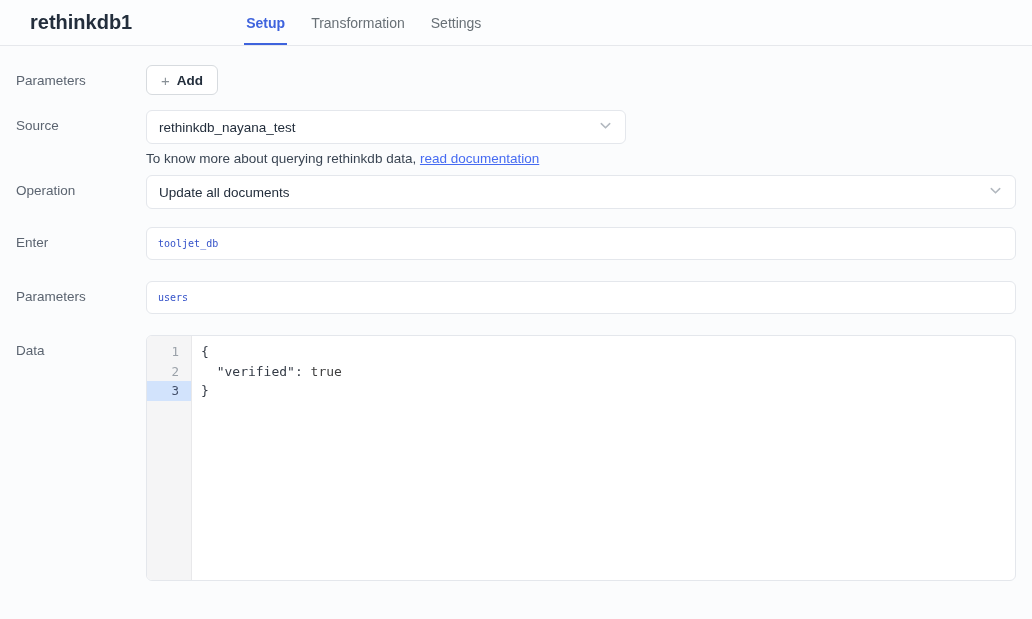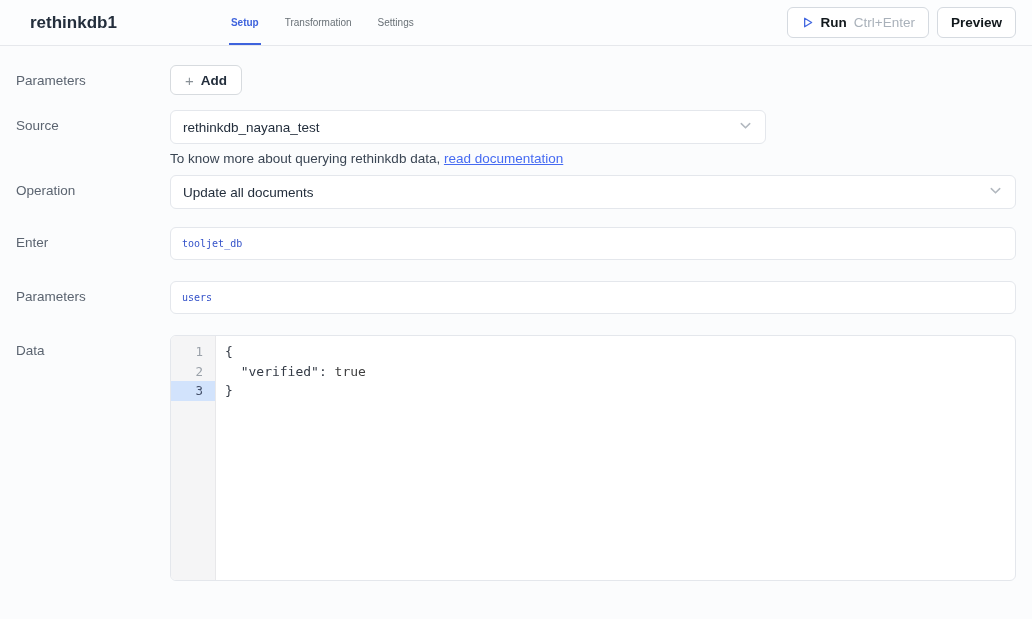--- a/index.html
+++ b/index.html
@@ -13,32 +13,32 @@
   
   .header {
     height: 46px;
     background: #fcfdfe;
     border-bottom: 1px solid #e6e8ec;
     display: flex;
     align-items: stretch;
     padding: 0 16px 0 30px;
   }
   .query-title {
-    font-size: 17px;
+    font-size: 20px;
     font-weight: 700;
     color: #232e3c;
     align-self: center;
     margin-right: 112px;
     white-space: nowrap;
   }
   .tabs { display: flex; gap: 22px; }
   .tab {
     display: flex;
     align-items: center;
-    font-size: 10px;
+    font-size: 14px;
     color: #687076;
     border-bottom: 2px solid transparent;
     padding: 2px 2px 0 2px;
     cursor: pointer;
   }
   .tab.active {
     color: #3e63dd;
     font-weight: 600;
     border-bottom-color: #3e63dd;
   }
@@ -61,21 +61,21 @@
     font-weight: 600;
     color: #11181c;
     cursor: pointer;
     white-space: nowrap;
   }
   .btn .shortcut { color: #a9b1ba; font-weight: 400; }
   .btn svg { display: block; }
 
   
   .main { padding: 19px 16px 0 16px; }
-  .row { display: flex; gap: 24px; }
+  .row { display: flex; }
   .row-label {
     width: 130px;
     flex: 0 0 130px;
     font-size: 13.5px;
     color: #5b6470;
     padding-top: 8px;
   }
   .row-content { flex: 1; min-width: 0; }
 
   .add-btn {
@@ -100,21 +100,21 @@
     border-radius: 6px;
     height: 34px;
     display: flex;
     align-items: center;
     justify-content: space-between;
     padding: 0 12px;
     font-size: 13.5px;
     color: #232e3c;
     cursor: pointer;
   }
-  .select.narrow { width: 596px; }
+  .select.narrow { width: 480px; }
 
   .helper {
     margin-top: 7px;
     font-size: 13.5px;
     color: #3a4553;
   }
   .helper a { color: #466bf2; text-decoration: underline; cursor: pointer; }
 
   .mono-input {
     background: #fff;
@@ -176,34 +176,20 @@
 
 <div class="header">
   <div class="query-title">rethinkdb1</div>
 
   <div class="tabs">
     <div class="tab active">Setup</div>
     <div class="tab">Transformation</div>
     <div class="tab">Settings</div>
   </div>
 
-  <div class="header-actions">
-    <button class="btn">
-      <span>
-        <svg width="13" height="13" viewBox="0 0 16 16">
-          <path d="M4.5 2.8v10.4l8.6-5.2z" fill="none" stroke="#4368e0" stroke-width="1.6" stroke-linejoin="round"></path>
-        </svg>
-      </span>
-      <span>Run</span>
-      <span class="shortcut">Ctrl+Enter</span>
-    </button>
-    <button class="btn">
-      <span>Preview</span>
-    </button>
-  </div>
 </div>
 
 <div class="main">
 
   <div class="row row-parameters">
     <div class="row-label">Parameters</div>
     <div class="row-content">
       <button class="add-btn">
         <span class="plus">+</span>
         <span>Add</span>

